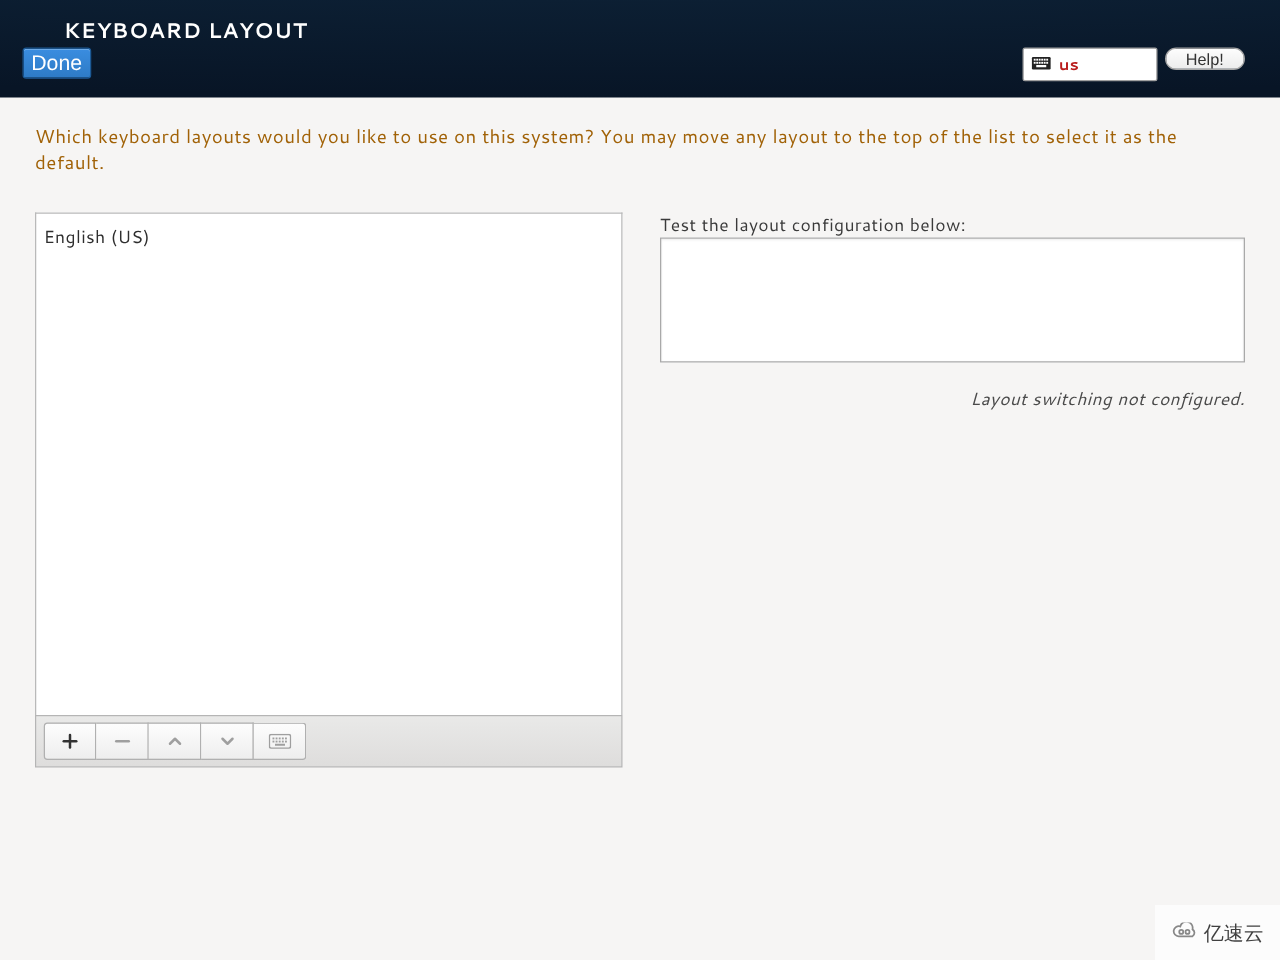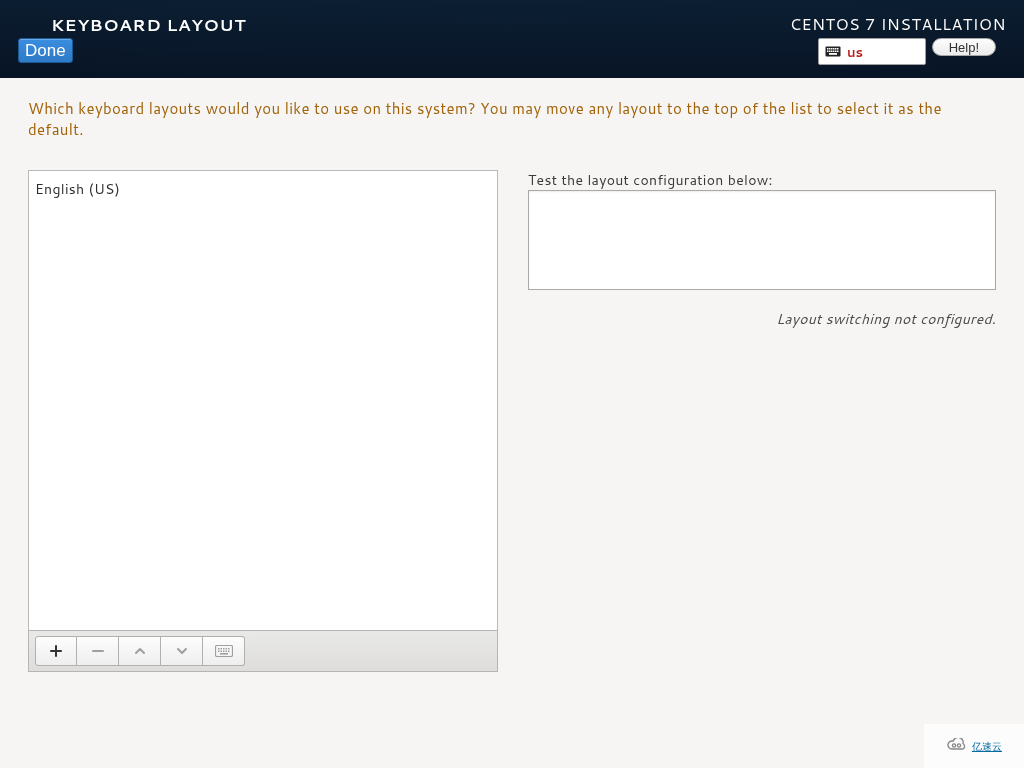--- a/index.html
+++ b/index.html
@@ -102,21 +102,21 @@
   }
   .left-col {
     width: 470px;
     flex: none;
   }
   .right-col {
     flex: 1;
   }
 
   .layout-list {
-    height: 460px;
+    height: 402px;
     background: #fff;
     border: 1px solid #b9b9b9;
     border-bottom: none;
     padding: 6px 6px;
     overflow: auto;
   }
   .layout-item {
     padding: 2px 0;
     font-size: 14px;
     letter-spacing: 0.3px;
@@ -197,32 +197,30 @@
     position: absolute;
     right: 0;
     bottom: 0;
     height: 44px;
     width: 100px;
     background: rgba(255,255,255,0.7);
     display: flex;
     align-items: center;
     justify-content: center;
     gap: 4px;
-    color: #0369a1;
-    font-size: 10px;
-    text-decoration: underline;
+    color: #404040;
+    font-size: 16px;
   }
   .watermark svg { flex:none; }
 </style>
 </head>
 <body>
 
 <div class="header">
   <div class="header-title">KEYBOARD LAYOUT</div>
-  <div class="header-subtitle">CENTOS 7 INSTALLATION</div>
 
   <button class="done-btn">Done</button>
 
   <div class="kb-indicator">
     <span>
       <svg width="16" height="11" viewBox="0 0 16 11">
         <rect x="0.5" y="0.5" width="15" height="10" rx="1" fill="#222"></rect>
         <rect x="2" y="2" width="1.5" height="1.5" fill="#fff"></rect>
           <rect x="4" y="2" width="1.5" height="1.5" fill="#fff"></rect>
           <rect x="6" y="2" width="1.5" height="1.5" fill="#fff"></rect>

